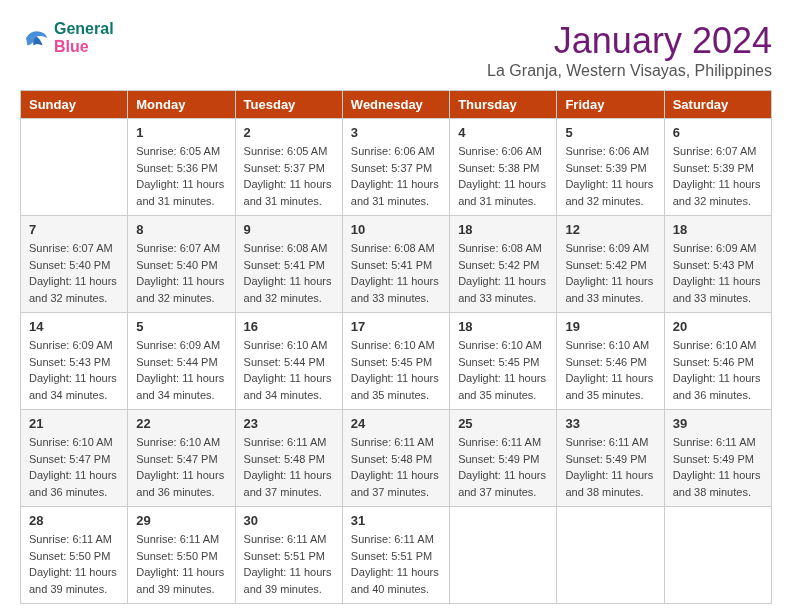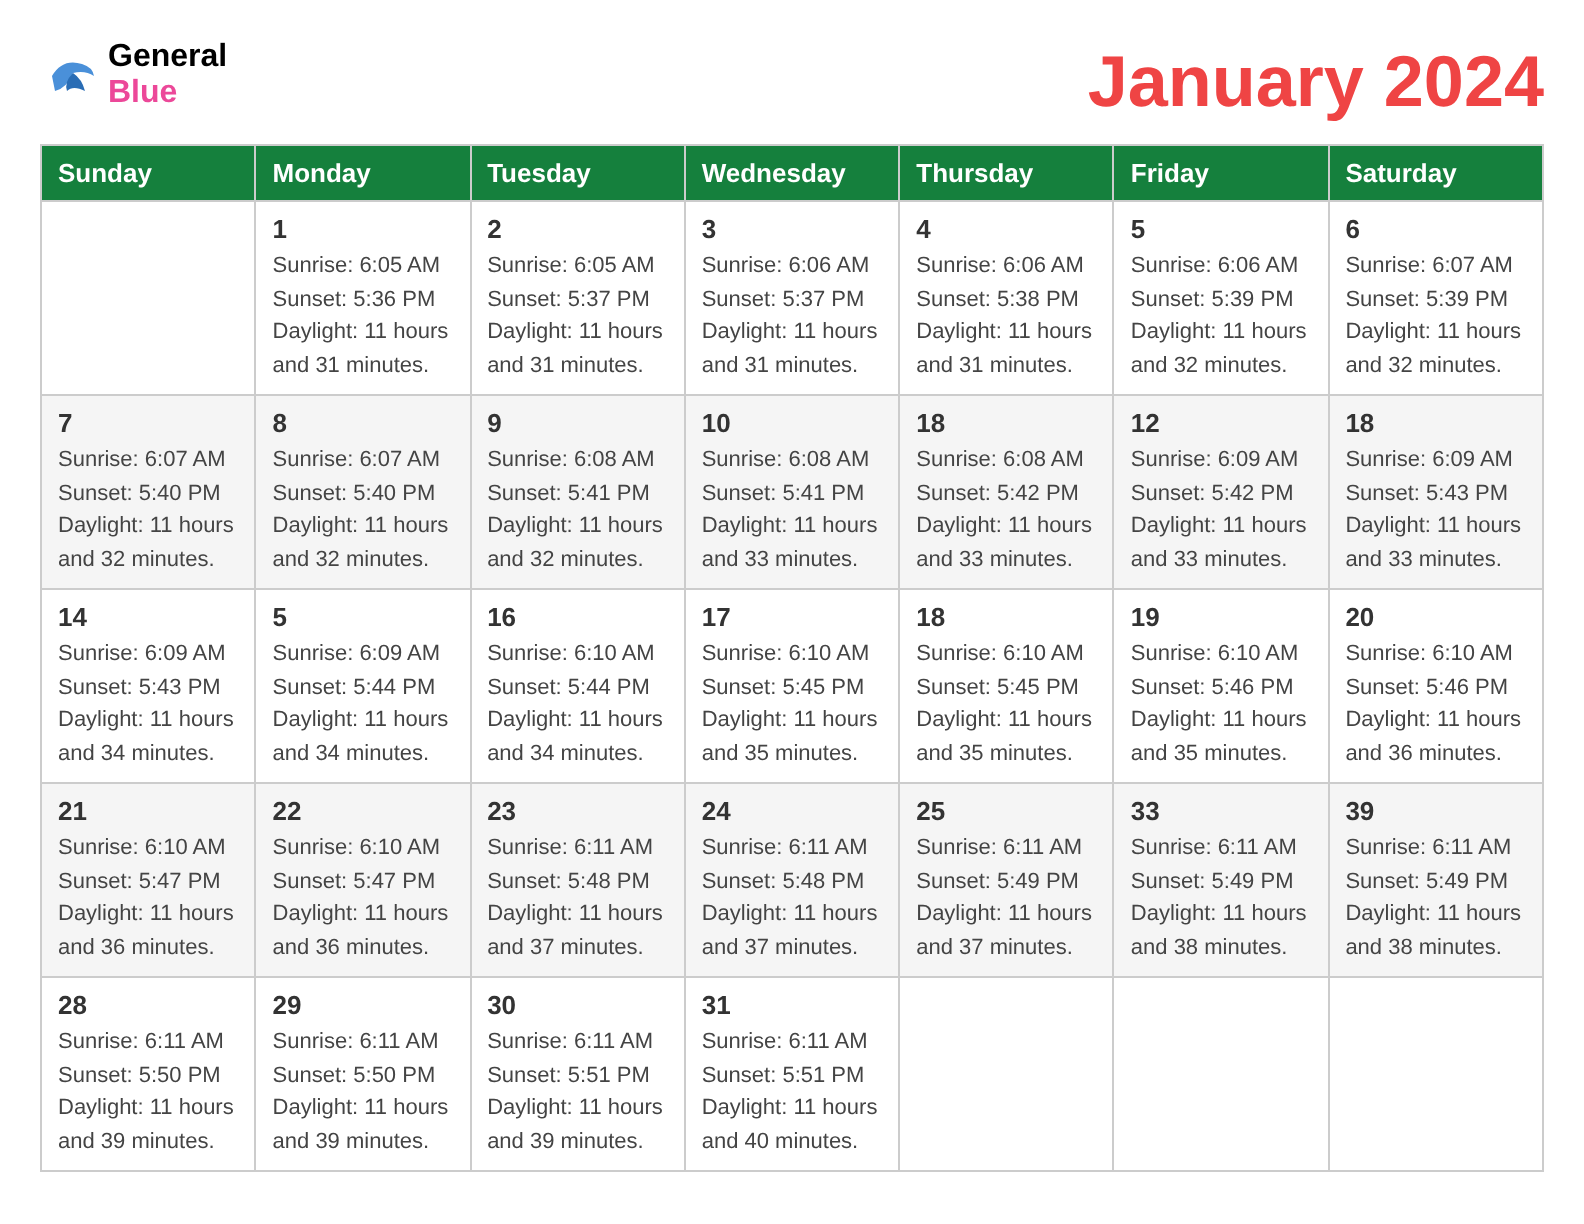--- a/index.html
+++ b/index.html
@@ -23,34 +23,34 @@
     }
     .logo-bird {
       width: 30px;
       height: 30px;
     }
     .title-section {
       text-align: right;
     }
     .month-title {
       font-size: 36px;
-      font-weight: bold;
-      color: #ef4444;
+      font-weight: normal;
+      color: #701a75;
     }
     .subtitle {
       font-size: 16px;
       color: #555;
     }
     table {
       width: 100%;
       border-collapse: collapse;
       font-size: 11px;
     }
     thead tr th {
-      background-color: #15803d;
+      background-color: #c2410c;
       color: #fff;
       padding: 6px 8px;
       text-align: left;
       font-size: 13px;
       font-weight: bold;
       border: 1px solid #ccc;
     }
     tbody tr td {
       border: 1px solid #ccc;
       padding: 6px 8px;
@@ -83,26 +83,27 @@
 </head>
 <body>
 
 <div class="header-section">
   <div class="logo">
     <svg class="logo-bird" viewBox="0 0 40 40" xmlns="http://www.w3.org/2000/svg">
       <path d="M8 20 Q15 8 28 12 Q35 14 36 20 Q30 16 22 18 Q18 28 10 30 Z" fill="#4a90d9"></path>
       <path d="M22 18 Q28 22 30 30 Q22 26 18 30 Q16 24 22 18 Z" fill="#2a6db5"></path>
     </svg>
     <div>
-      <div style="font-size:16px;font-weight:bold;color:#000000;">General</div>
+      <div style="font-size:16px;font-weight:bold;color:#0f766e;">General</div>
       <div style="font-size:16px;font-weight:bold;color:#ec4899;">Blue</div>
     </div>
   </div>
   <div class="title-section">
     <div class="month-title">January 2024</div>
+    <div class="subtitle">La Granja, Western Visayas, Philippines</div>
   </div>
 </div>
 
 <table>
   <thead>
     <tr>
     <th>Sunday</th>
         <th>Monday</th>
         <th>Tuesday</th>
         <th>Wednesday</th>

